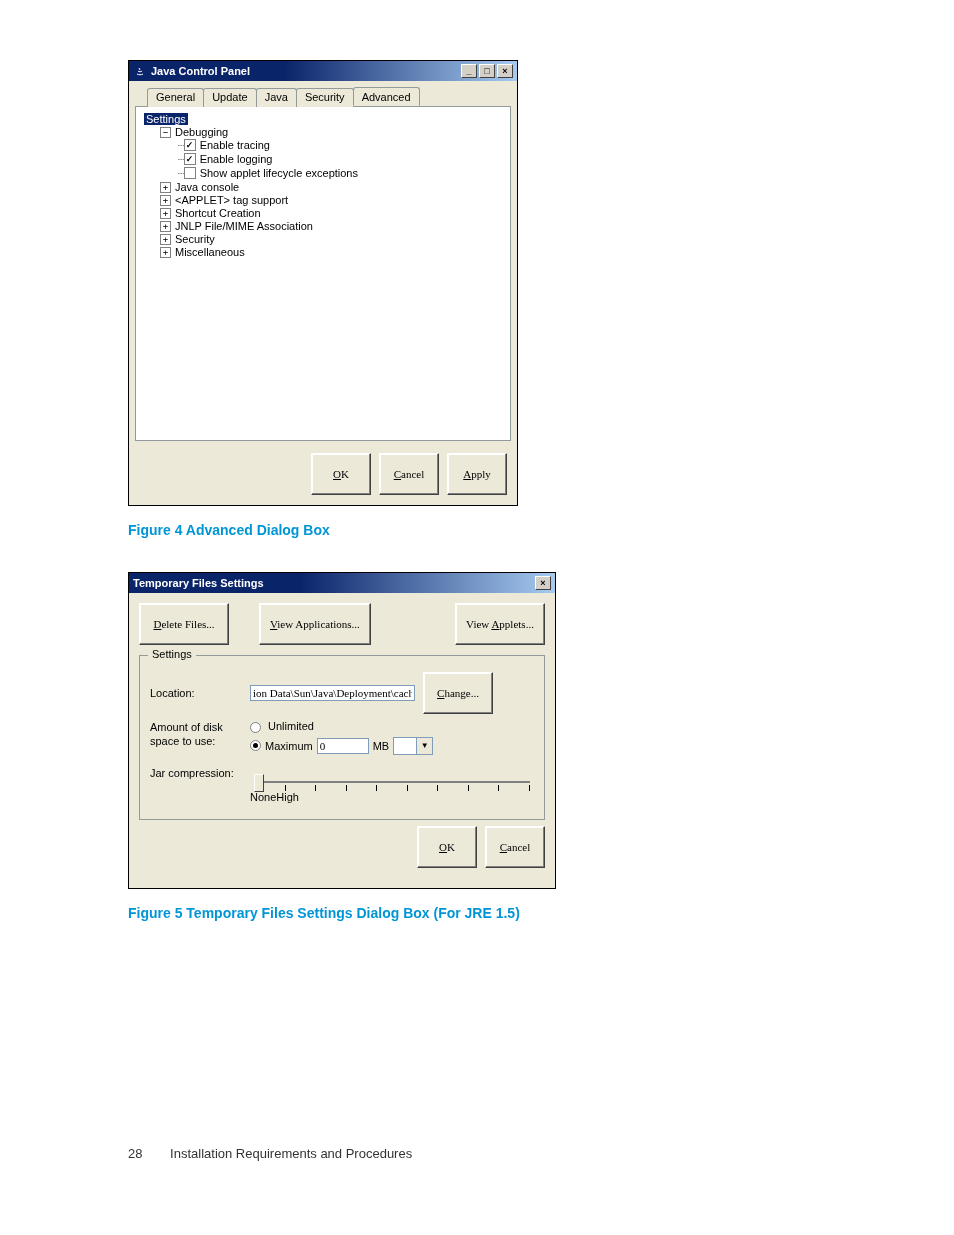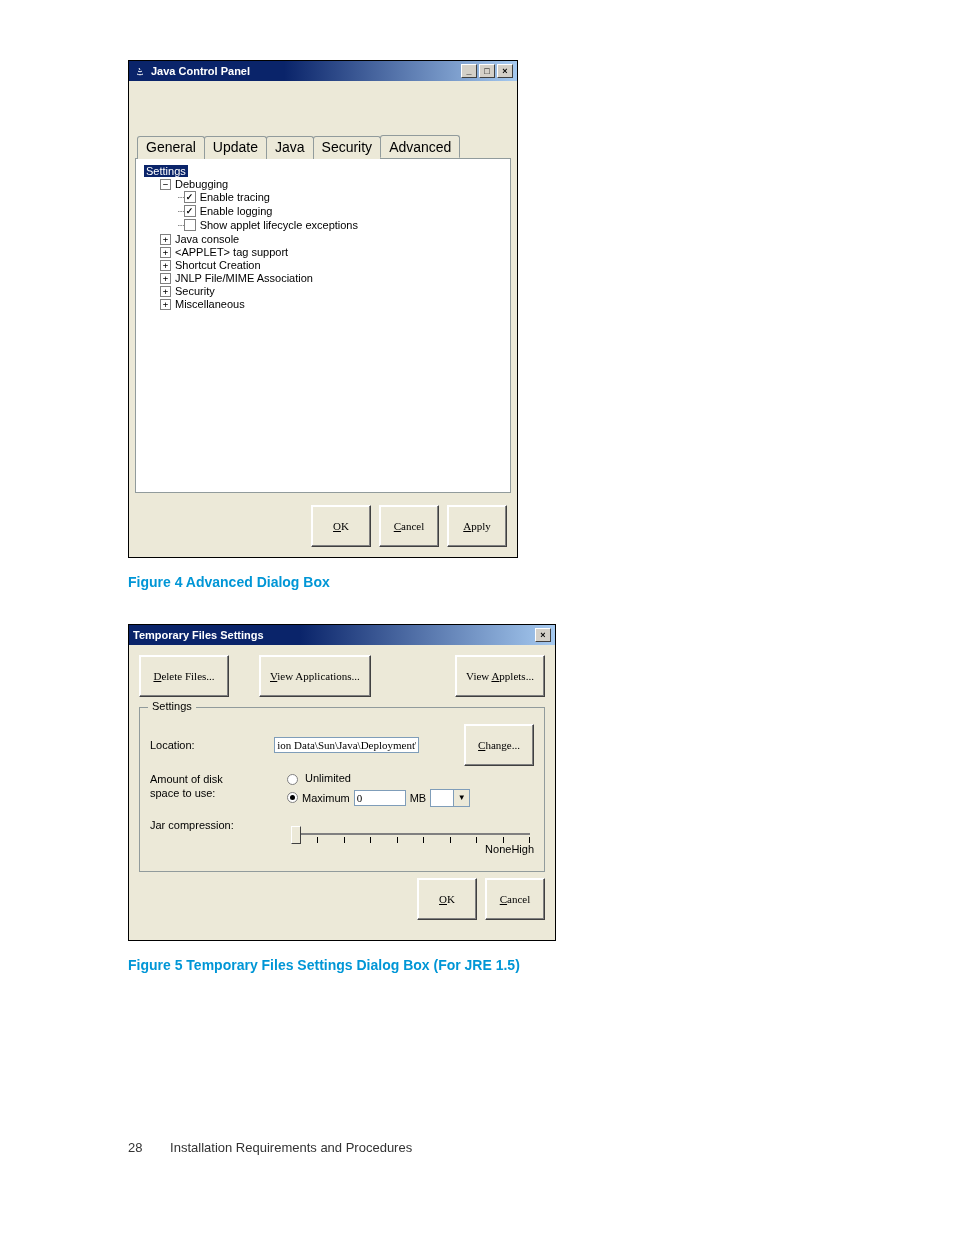--- a/index.html
+++ b/index.html
@@ -36,25 +36,24 @@
     width: 16px; height: 14px; background: #d4d0c8;
     border: 1px solid #fff;
     border-right-color:#404040; border-bottom-color:#404040;
     margin-left: 2px;
     display: flex; align-items: center; justify-content: center;
     font-family: Arial; font-size: 9px; font-weight: bold; color:#000;
   }
   
   .tabbar {
     display: flex;
-    padding: 6px 6px 0 8px;
-    font-size: 14px;
+    padding: 6px 6px 0 18px;
+    font-size: 11px;
     border-bottom: 0;
     position: relative;
-    margin-top: 48px;
   }
   .tab {
     padding: 2px 8px;
     background: #ece9d8;
     border: 1px solid #919b9c;
     border-bottom: none;
     position: relative;
     top: 1px;
     margin-right: -1px;
     border-radius: 3px 3px 0 0;
@@ -127,21 +126,21 @@
   .group {
     border:1px solid #919b9c;
     padding: 10px;
     position: relative;
     margin-top: 6px;
   }
   .group-legend {
     position:absolute; top:-8px; left:8px;
     background:#ece9d8; padding:0 4px; font-size:11px;
   }
-  .frow { display:flex; align-items:center; margin: 6px 0; gap: 37px; }
+  .frow { display:flex; align-items:center; margin: 6px 0; }
   .flabel { width: 100px; }
   .tinput {
     border:1px solid #7f9db9; background:#fff; font-size:11px;
     padding:1px 2px; font-family:Tahoma;
   }
   .radio {
     width:11px; height:11px; border:1px solid #808080; border-radius:50%;
     display:inline-flex; align-items:center; justify-content:center;
     margin-right:4px; vertical-align:middle; background:#fff;
   }
@@ -159,23 +158,23 @@
   .slider-track {
     height:2px; background:#808080; margin: 8px 4px 0 4px; position:relative;
   }
   .slider-thumb {
     position:absolute; left:0; top:-7px;
     width:10px; height:18px; background:#ece9d8;
     border:1px solid #404040; border-top-color:#fff; border-left-color:#fff;
   }
   .ticks { display:flex; justify-content:space-between; margin:2px 4px 0 4px;}
   .tick { width:1px; height:6px; background:#000;}
-  .slider-labels { display:flex; justify-content:flex-end; margin:0 0 0 0; font-size:11px;}
+  .slider-labels { display:flex; justify-content:flex-start; margin:0 12px 0 0; font-size:11px;}
   .footer {
-    position:absolute; left:128px; bottom:80px;
+    position:absolute; left:128px; bottom:74px;
     font-size:13px; font-family: Arial,sans-serif; color:#333;
   }
   .footer .pg { margin-right: 24px; }
 </style>
 </head>
 <body>
 
 <div class="dialog" style="width:390px">
   <div class="titlebar">
     <span class="t-icon">

